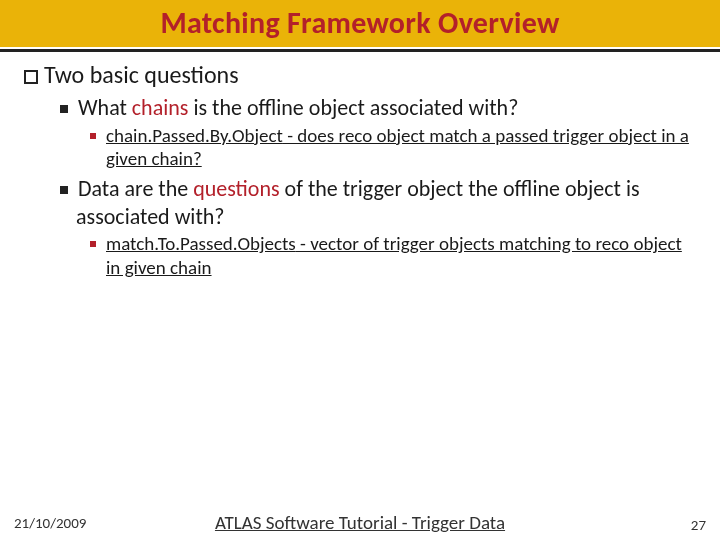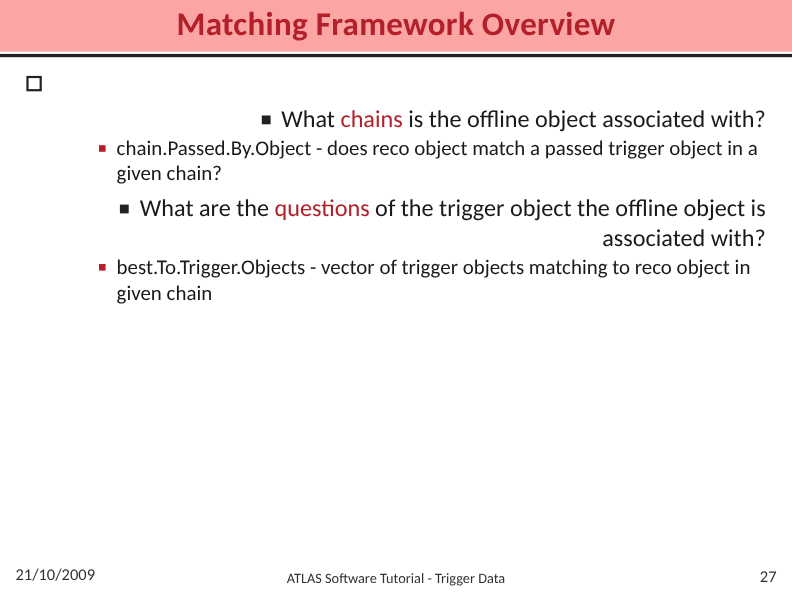--- a/index.html
+++ b/index.html
@@ -13,21 +13,21 @@
     overflow: hidden;
   }
   .slide {
     position: relative;
     width: 720px;
     height: 540px;
     box-sizing: border-box;
   }
   .title-band {
     width: 100%;
-    background: #fca5a5;
+    background: #eab308;
     padding: 4px 0 6px 0;
     text-align: center;
   }
   .title-band h1 {
     margin: 0;
     font-size: 30px;
     font-weight: 600;
     color: #b3202a;
     letter-spacing: 0.3px;
   }
@@ -54,37 +54,37 @@
     position: relative;
     top: 1px;
     box-sizing: border-box;
   }
   .lvl2 {
     font-size: 22px;
     line-height: 1.25;
     margin: 4px 0 2px 36px;
     text-indent: -16px;
     padding-left: 16px;
-    text-align: right;
   }
   .lvl2 .marker {
     display: inline-block;
     width: 8px;
     height: 8px;
     background: #222;
     margin-right: 10px;
     position: relative;
     top: -2px;
   }
   .lvl3 {
     font-size: 19px;
     line-height: 1.25;
     margin: 0 0 2px 66px;
     text-indent: -16px;
     padding-left: 16px;
+    text-decoration: underline;
   }
   .lvl3 .marker {
     display: inline-block;
     width: 6px;
     height: 6px;
     background: #b3202a;
     margin-right: 10px;
     position: relative;
     top: -3px;
   }
@@ -102,21 +102,22 @@
     color: #333;
   }
   .footer .date {
     position: absolute;
     left: 14px;
     bottom: 2px;
     font-size: 15px;
   }
   .footer .center {
     text-align: center;
-    font-size: 13px;
+    font-size: 19px;
+    text-decoration: underline;
   }
   .footer .num {
     position: absolute;
     right: 14px;
     bottom: 0;
     font-size: 15px;
   }
 </style>
 </head>
 <body>
@@ -124,37 +125,37 @@
 <div class="slide">
 
   <div class="title-band">
     <h1>Matching Framework Overview</h1>
   </div>
   <div class="rule"></div>
 
   <div class="body">
 
     <div class="lvl1">
-      <span class="marker"></span>
+      <span class="marker"></span><span>Two basic questions</span>
     </div>
 
     <div class="lvl2">
       <span class="marker"></span><span>What </span><span class="accent">chains</span><span> is the offline object associated with?</span>
     </div>
 
     <div class="lvl3">
       <span class="marker"></span><span>chain.Passed.By.Object</span><span> - does reco object match a passed trigger object in a given chain?</span>
     </div>
 
     <div class="lvl2">
-      <span class="marker"></span><span>What are the </span><span class="accent">questions</span><span> of the trigger object the offline object is associated with?</span>
+      <span class="marker"></span><span>Data are the </span><span class="accent">questions</span><span> of the trigger object the offline object is associated with?</span>
     </div>
 
     <div class="lvl3">
-      <span class="marker"></span><span>best.To.Trigger.Objects</span><span> - vector of trigger objects matching to reco object in given chain</span>
+      <span class="marker"></span><span>match.To.Passed.Objects</span><span> - vector of trigger objects matching to reco object in given chain</span>
     </div>
 
   </div>
 
   <div class="footer">
     <div class="date">21/10/2009</div>
     <div class="center">ATLAS Software Tutorial - Trigger Data</div>
     <div class="num">27</div>
   </div>
 

